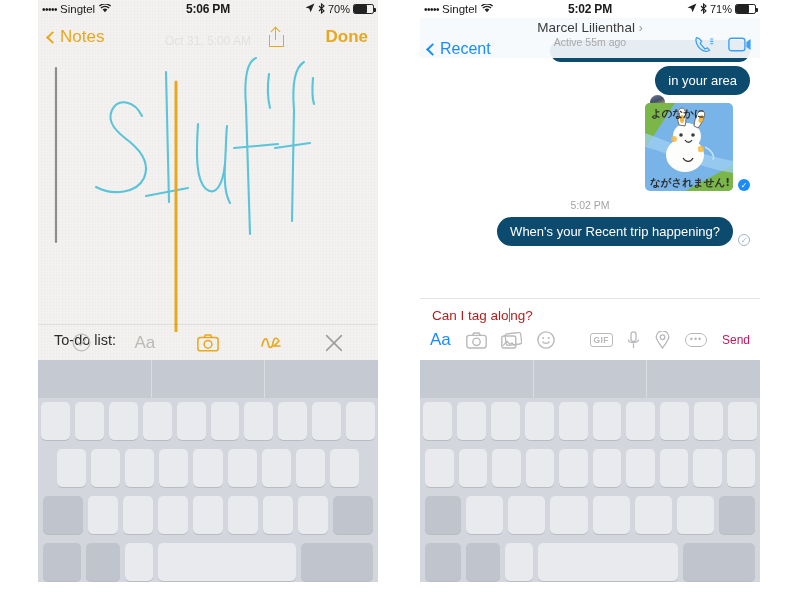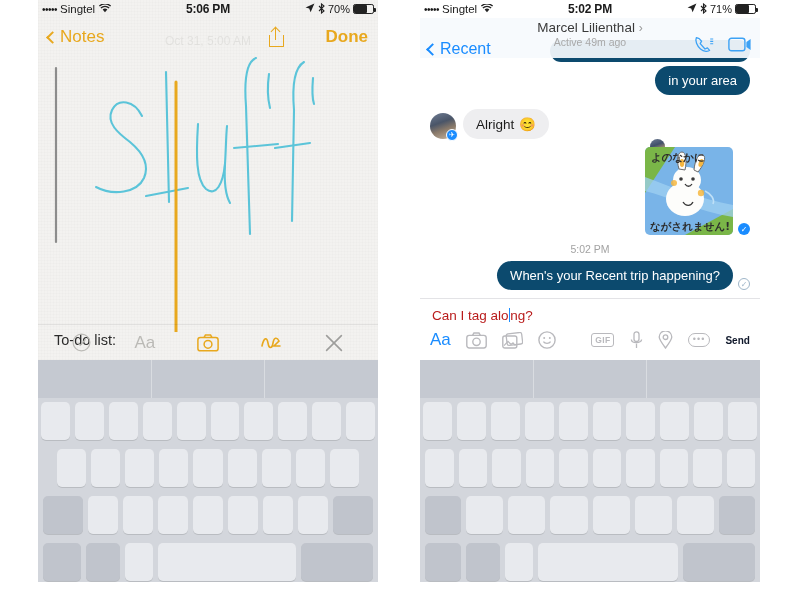--- a/index.html
+++ b/index.html
@@ -203,21 +203,21 @@
   .cb-aa { color:#1a8cff; font-size: 17px; }
   .cb-gray { color:#b9b9bd; }
   .cb-gif {
     border: 1.4px solid #b9b9bd; border-radius: 3px; font-size: 8.5px;
     color:#b9b9bd; padding: 1px 3px; font-weight:bold; letter-spacing:0.3px;margin-left:20px;
   }
   .cb-dots {
     border: 1.4px solid #b9b9bd; border-radius: 8px; color:#b9b9bd;
     font-size: 9px; padding: 0px 4px 2px; line-height: 10px; letter-spacing: 1px;
   }
-  .cb-send { color:#0f172a; font-size: 10px; font-weight:bold; }
+  .cb-send { color:#be185d; font-size: 12px; font-weight:normal; }
 
   
   .kb {
     position:absolute; left:0; right:0; bottom:0; height: 222px;
     background: #d3d6dc;
   }
   .kb-pred { height: 38px; background:#c5c9d1; display:flex; }
   .kb-pred .cell { flex:1; border-right: 1px solid rgba(255,255,255,0.35); }
   .kb-pred .cell:last-child { border-right: none; }
   .kb-rows { padding: 4px 3px 0; }
@@ -437,21 +437,21 @@
       <div class="msg-nav">
         <div class="msg-back">
           <span class="chev"></span>
           <span>Recent</span>
         </div>
         <div class="msg-title-wrap">
           <div class="msg-title">
             <span>Marcel Lilienthal</span>
             <span class="tchev">›</span>
           </div>
-          <div class="msg-sub">Active 49m ago</div>
+          <div class="msg-sub">Active 55m ago</div>
         </div>
         <div class="msg-nav-right">
           <span>
             <svg width="20" height="19" viewBox="0 0 20 19">
                 <path d="M2.4 2.6 C0.8 5.6 3 11 6.5 14 C 10 17 14.4 16.6 15.6 15.4 L 13.4 12.8 L 11 14 L 6.2 8.6 L 7.6 6.2 L 5.2 3.6 Z" stroke="#3da2f5" stroke-width="1.3" fill="none" stroke-linejoin="round"></path>
                 <path d="M16.2 4 h3 M16.2 6.4 h3 M16.2 8.8 h3" stroke="#3da2f5" stroke-width="1.1"></path>
               </svg>
           </span>
           <span>
             <svg width="24" height="17" viewBox="0 0 24 17">
@@ -466,30 +466,20 @@
         <div style="height:40px"></div>
 
         <div class="clip-top">
           <span class="bubble-out" style="width:200px;height:22px;"></span>
         </div>
 
         <div class="bub-row out">
           <span class="bubble-out">in your area</span>
         </div>
 
-        <div class="bub-row" style="margin-top:14px">
-          <span class="avatar">
-            <span class="pic"></span>
-            <span class="badge">✈</span>
-          </span>
-          <span class="bubble-in">
-            <span>Alright</span>
-            <span>😊</span>
-          </span>
-        </div>
 
         <div class="sticker-row" style="margin-top:8px">
           <span class="mini-avatar" style="align-self:flex-start;margin-right:-20px;margin-top:-8px;"></span>
           <div class="sticker-stack">
             <span class="sticker">
               <svg width="88" height="88" viewBox="0 0 88 88">
                 <rect width="88" height="88" fill="#79b4e8"></rect>
                 <path d="M0 0 L30 0 L0 46 Z" fill="#7ab648"></path>
                 <path d="M88 62 L88 88 L40 88 Z" fill="#7ab648"></path>
                 <path d="M0 30 C 26 40, 56 52, 88 58 L 88 70 C 52 64, 24 50, 0 44 Z" fill="#9fd0f2" opacity="0.75"></path>

